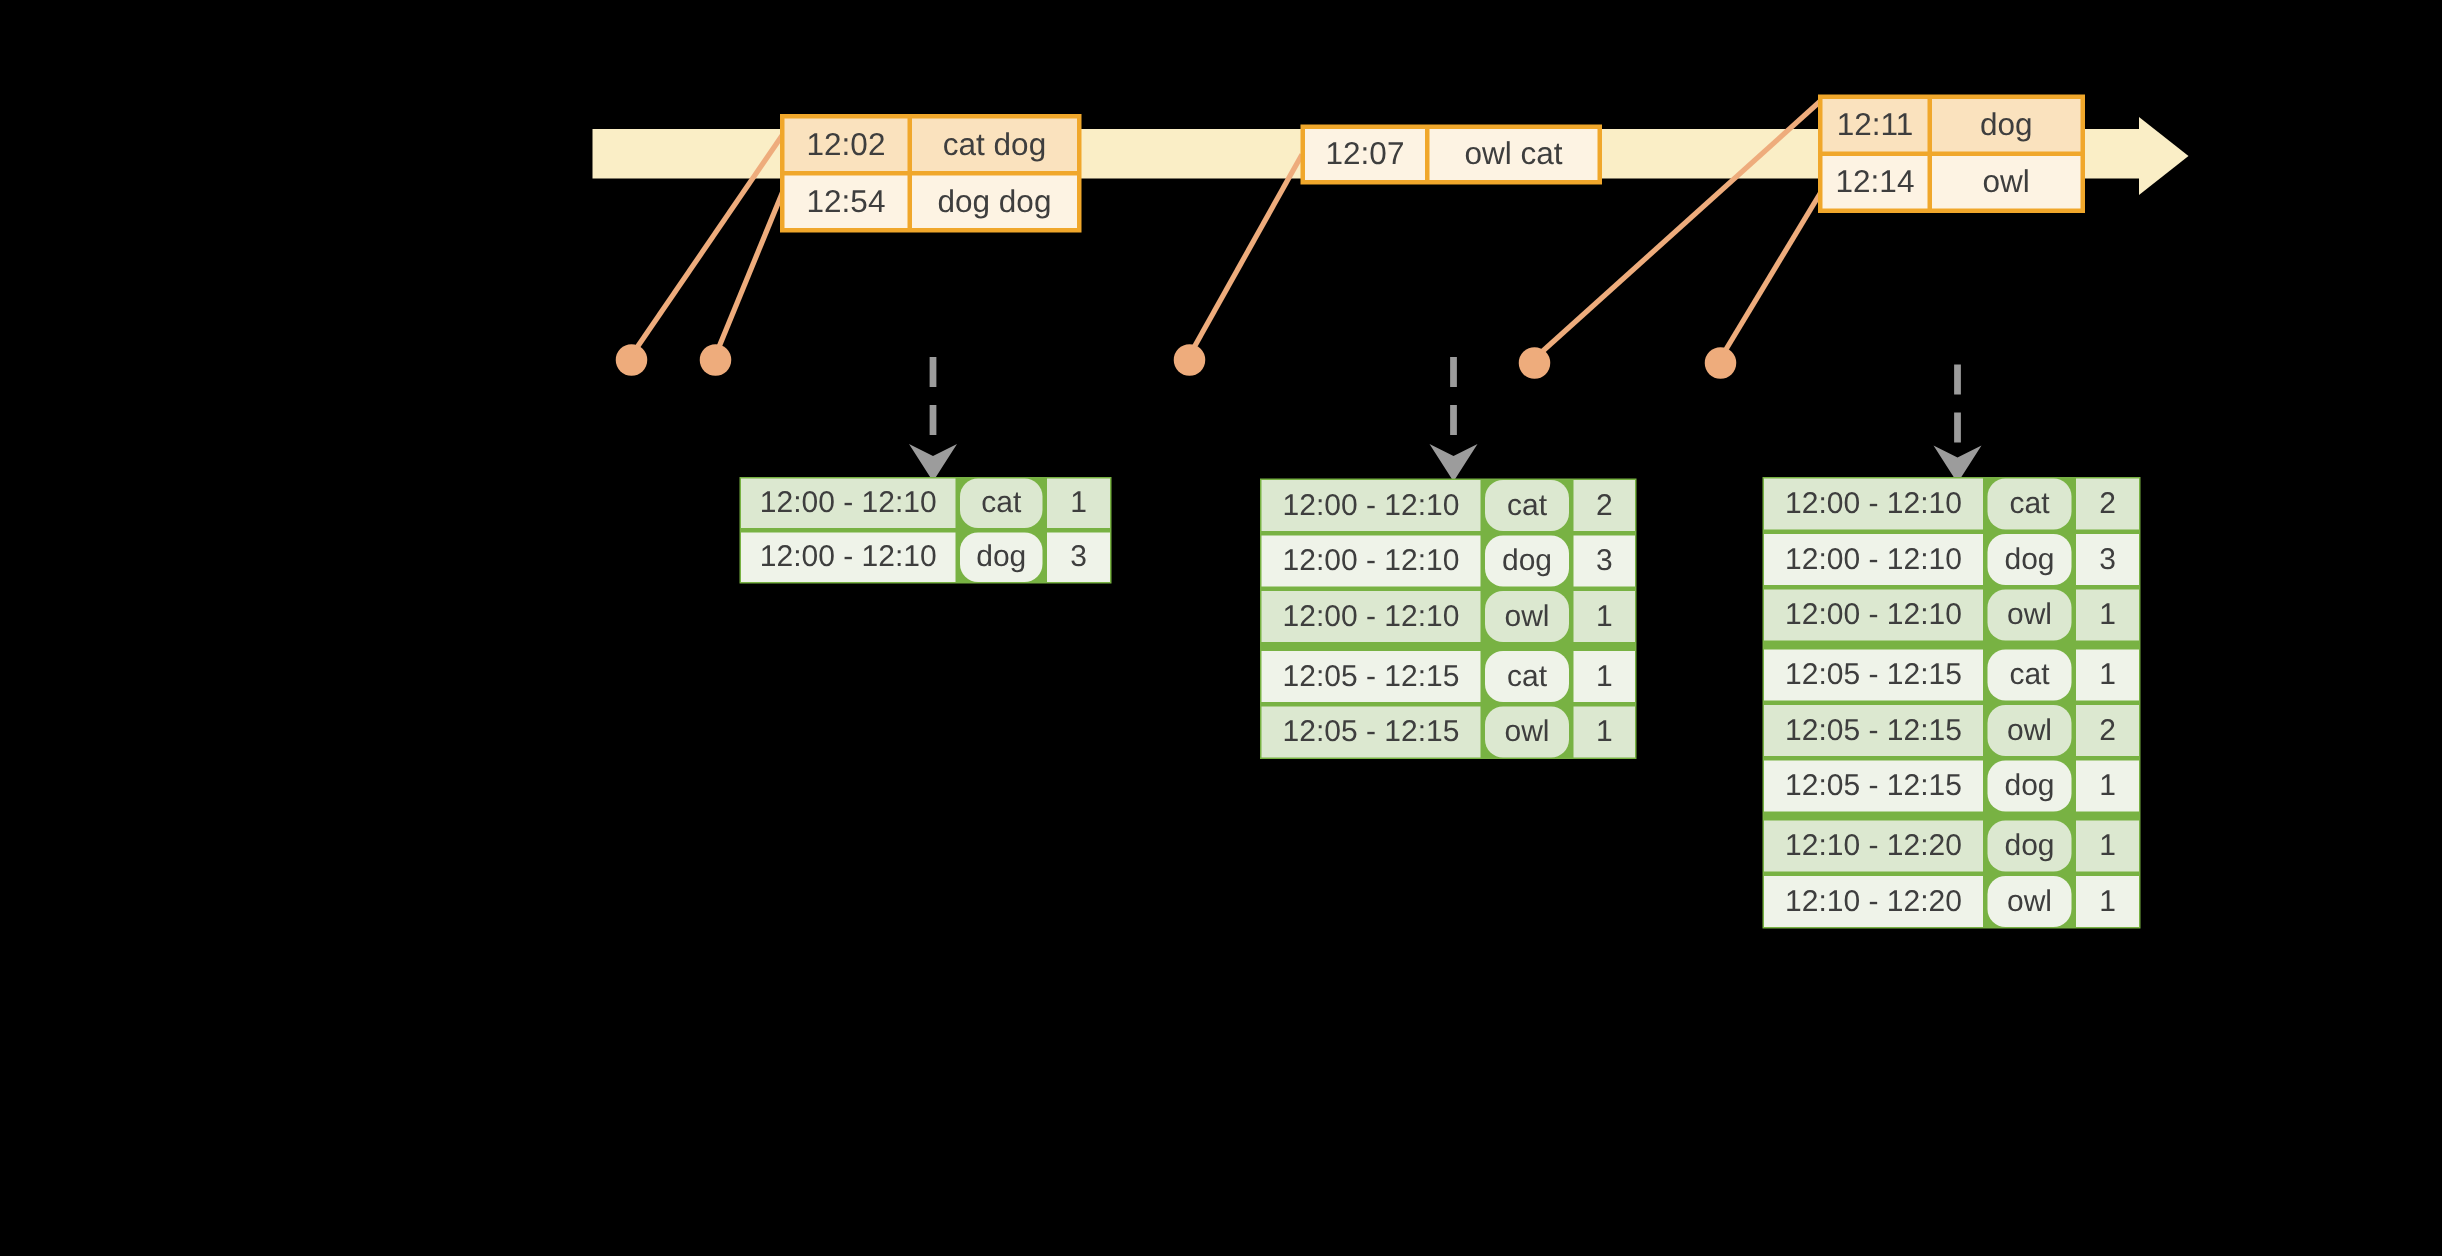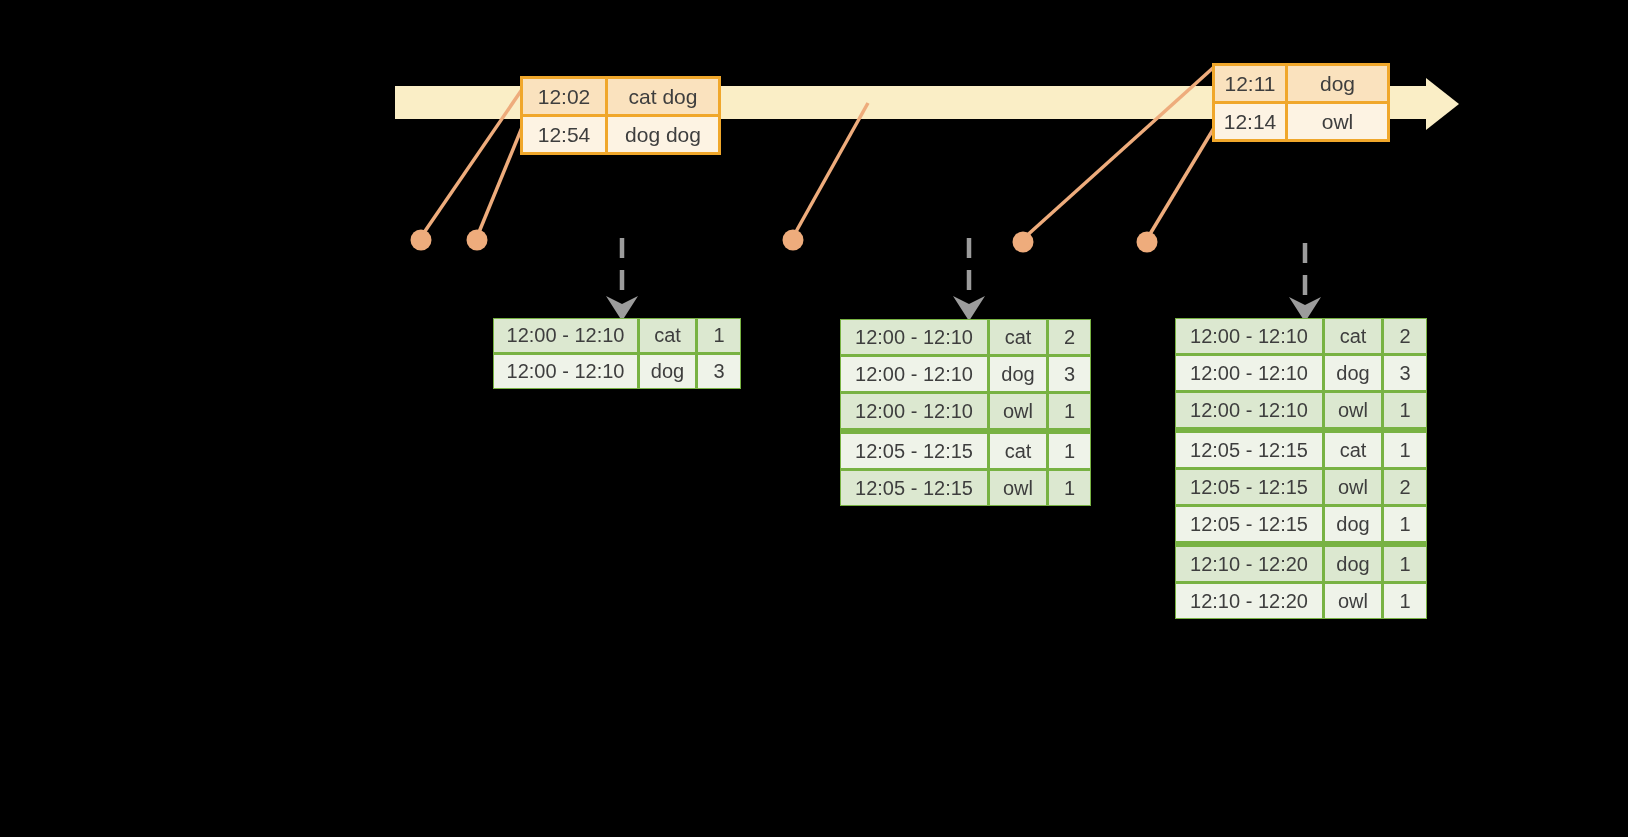--- a/index.html
+++ b/index.html
@@ -75,21 +75,21 @@
   }
   #result-table-1 { left: 493px; top: 318px; --rh: 33px; --wc: 143px; --ac: 55px; --cc: 42px; }
   #result-table-2 { left: 840px; top: 319px; --rh: 34px; --wc: 146px; --ac: 56px; --cc: 41px; }
   #result-table-3 { left: 1175px; top: 318px; --rh: 34px; --wc: 146px; --ac: 56px; --cc: 42px; }
   .result-row { display: flex; gap: 3px; height: var(--rh); }
   .result-row.group-start { margin-top: 3px; }
   .result-table .cell {
     display: flex; align-items: center; justify-content: center;
   }
   .result-table .window-cell { width: var(--wc); }
-  .result-table .word-cell   { width: var(--ac); }
+  .result-table .word-cell   { width: var(--ac); border-radius: 12px; }
   .result-table .count-cell  { width: var(--cc); }
   .result-table .shade-dark  { background: var(--result-row-dark); }
   .result-table .shade-light { background: var(--result-row-light); }
 </style>
 </head>
 <body>
 
 <div id="canvas">
 
   <div id="timeline-band"></div>
@@ -122,20 +122,24 @@
       <path class="trigger-head" d="M 1289 297 L 1305 322 L 1321 297 L 1305 305 Z"></path>
     </g>
   </svg>
 
   <div class="event-table" id="event-table-1">
       <div class="cell shade-dark">12:02</div>
       <div class="cell shade-dark">cat dog</div>
       <div class="cell shade-light">12:54</div>
       <div class="cell shade-light">dog dog</div>
     </div>
+  <div class="event-table" id="event-table-2">
+      <div class="cell shade-light">12:07</div>
+      <div class="cell shade-light">owl cat</div>
+    </div>
   <div class="event-table" id="event-table-3">
       <div class="cell shade-dark">12:11</div>
       <div class="cell shade-dark">dog</div>
       <div class="cell shade-light">12:14</div>
       <div class="cell shade-light">owl</div>
     </div>
 
   <div class="result-table" id="result-table-1">
       <div class="result-row">
         <div class="cell window-cell shade-dark">12:00 - 12:10</div>

